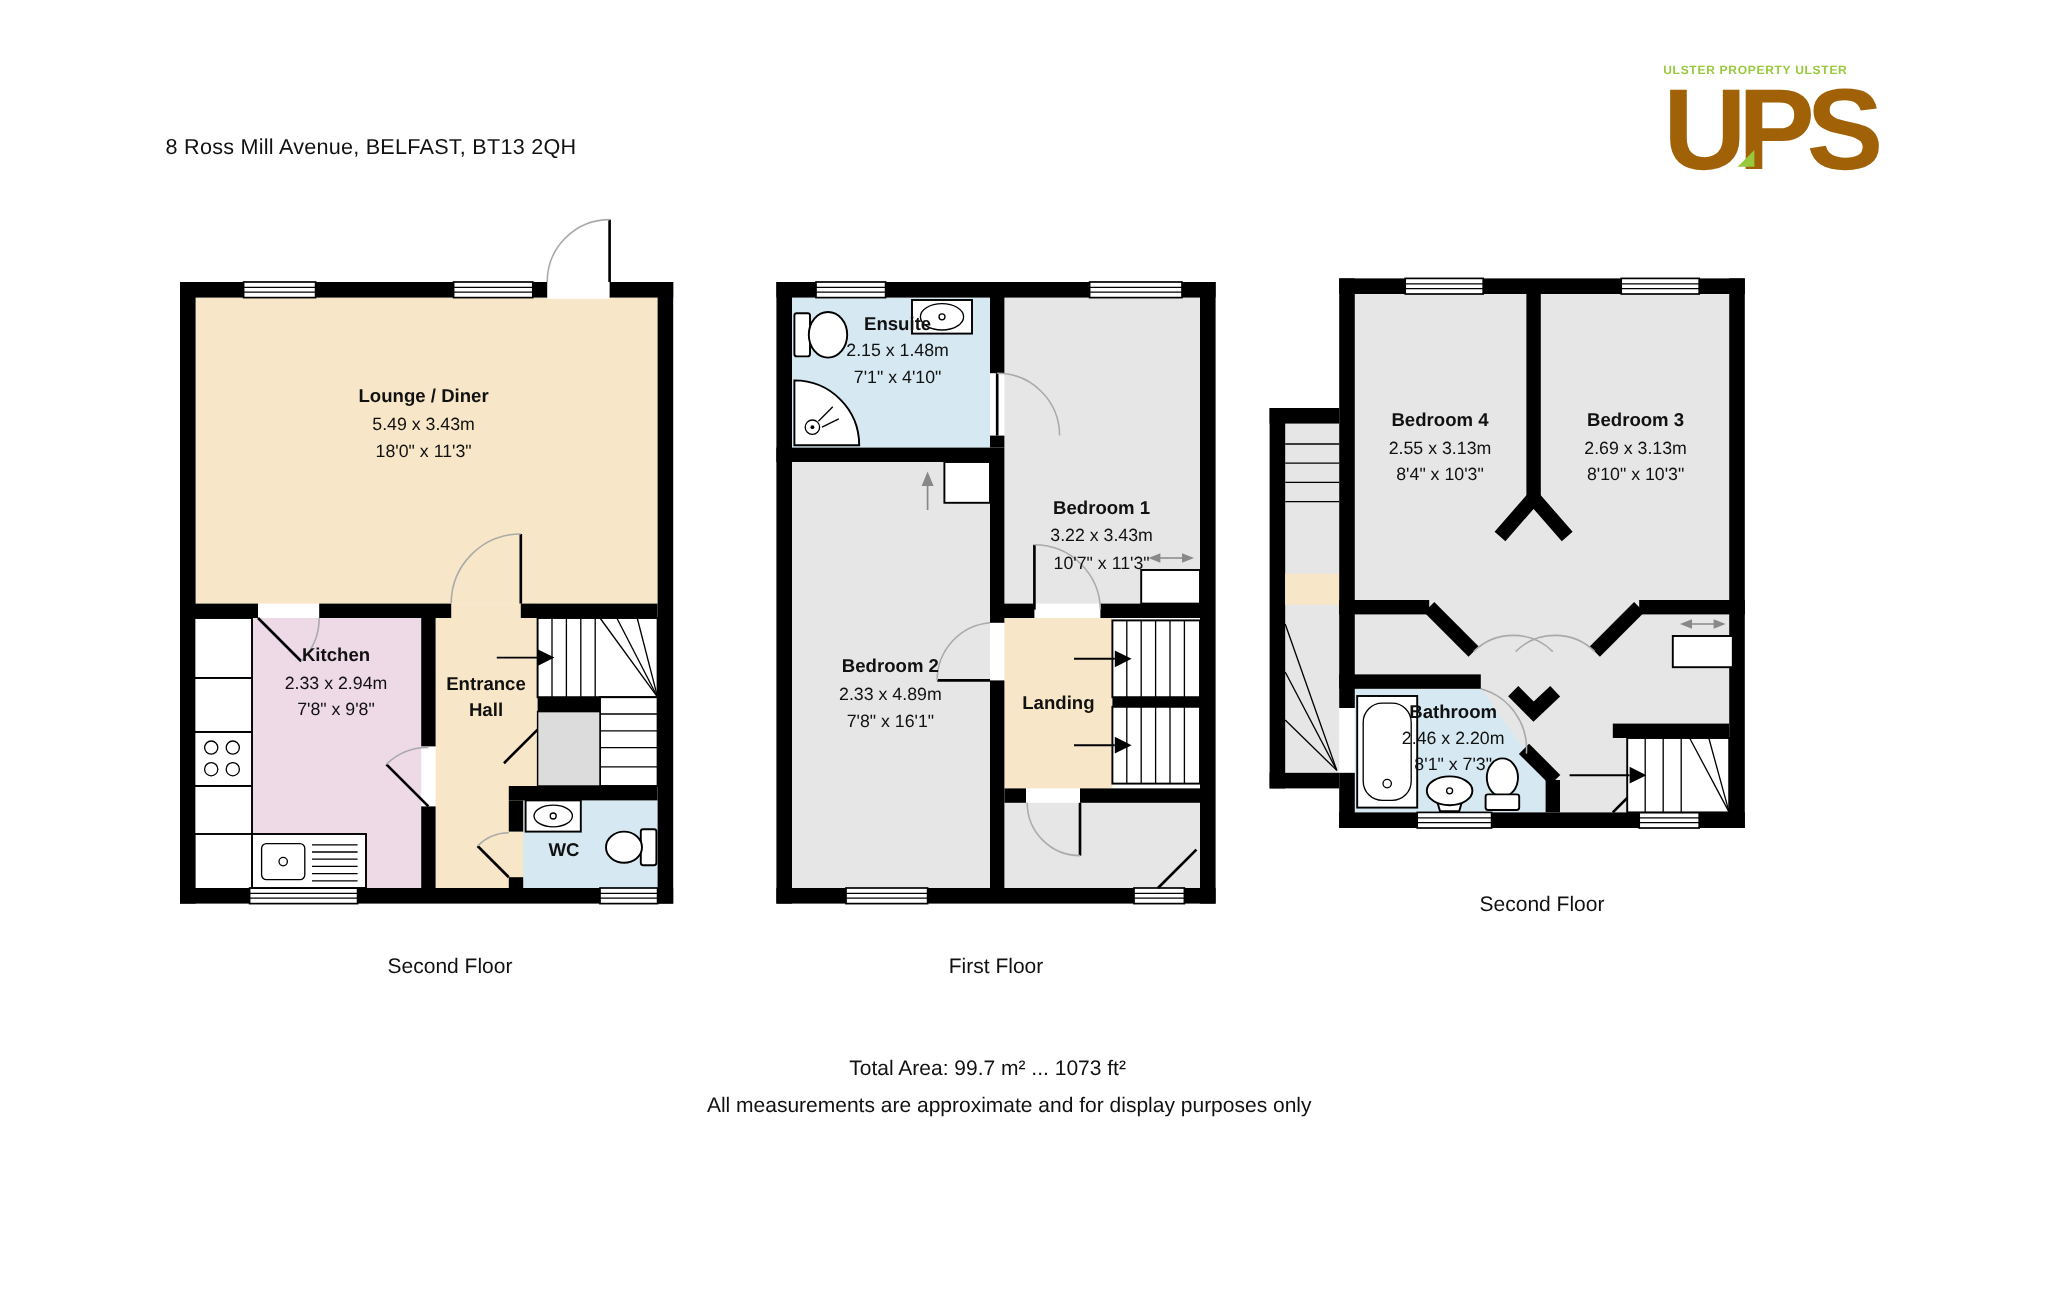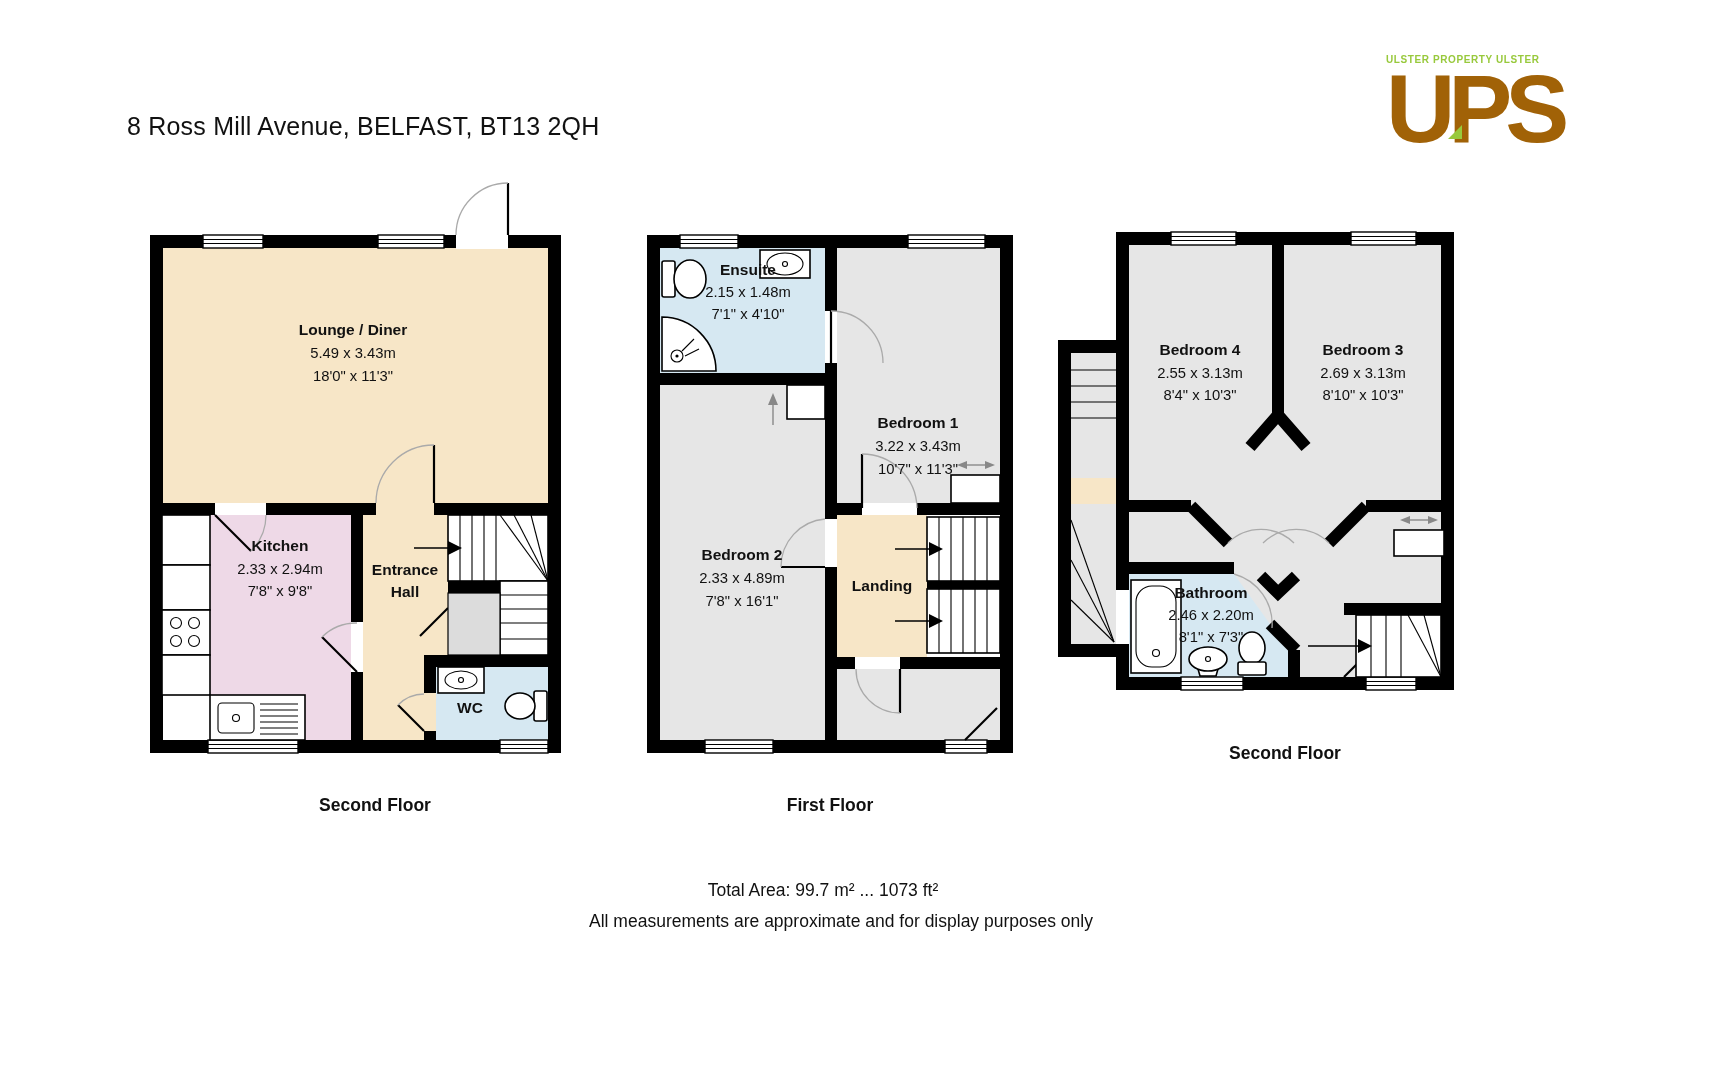--- a/index.html
+++ b/index.html
@@ -1,26 +1,26 @@
 <!DOCTYPE html>
 <html><head>
 <meta charset="utf-8">
 <style>
   html,body{margin:0;padding:0;background:#fff;width:1723px;height:1080px;position:relative;
     font-family:"Liberation Sans", sans-serif;color:#111;overflow:hidden;}
   .abs{position:absolute;}
-  #title{left:127px;top:112px;font-size:25px;letter-spacing:0.2px;}
+  #title{left:138px;top:112px;font-size:18px;letter-spacing:0.2px;}
   
   #logo{left:1386px;top:54px;width:210px;}
   #logo .tagline{color:#98c93c;font-size:10px;font-weight:bold;letter-spacing:0.6px;}
   #logo .mark{color:#a16207;font-size:96px;font-weight:bold;letter-spacing:-7px;line-height:88px;position:relative;}
   #logo .accent{position:absolute;left:62px;top:60px;width:0;height:0;
     border-bottom:14px solid #98c93c;border-left:14px solid transparent;}
   svg.plan{position:absolute;overflow:visible;}
-  .floor-label{position:absolute;transform:translateX(-50%);font-weight:bold;font-size:17.5px;white-space:nowrap;}
+  .floor-label{position:absolute;transform:translateX(-50%);font-weight:normal;font-size:17.5px;white-space:nowrap;}
   .footer-line{position:absolute;transform:translateX(-50%);font-size:17.5px;white-space:nowrap;}
   
   text{fill:#111;}
   .rn{font-family:"Liberation Sans",sans-serif;font-weight:bold;font-size:15.5px;text-anchor:middle;}
   .rd{font-family:"Liberation Sans",sans-serif;font-size:14.8px;text-anchor:middle;}
   
   .wall{fill:#000;}
   .win{fill:#fff;stroke:#000;stroke-width:1.4;}
   .winline{stroke:#000;stroke-width:1.1;}
   .fix{fill:#fff;stroke:#000;stroke-width:1.6;}

